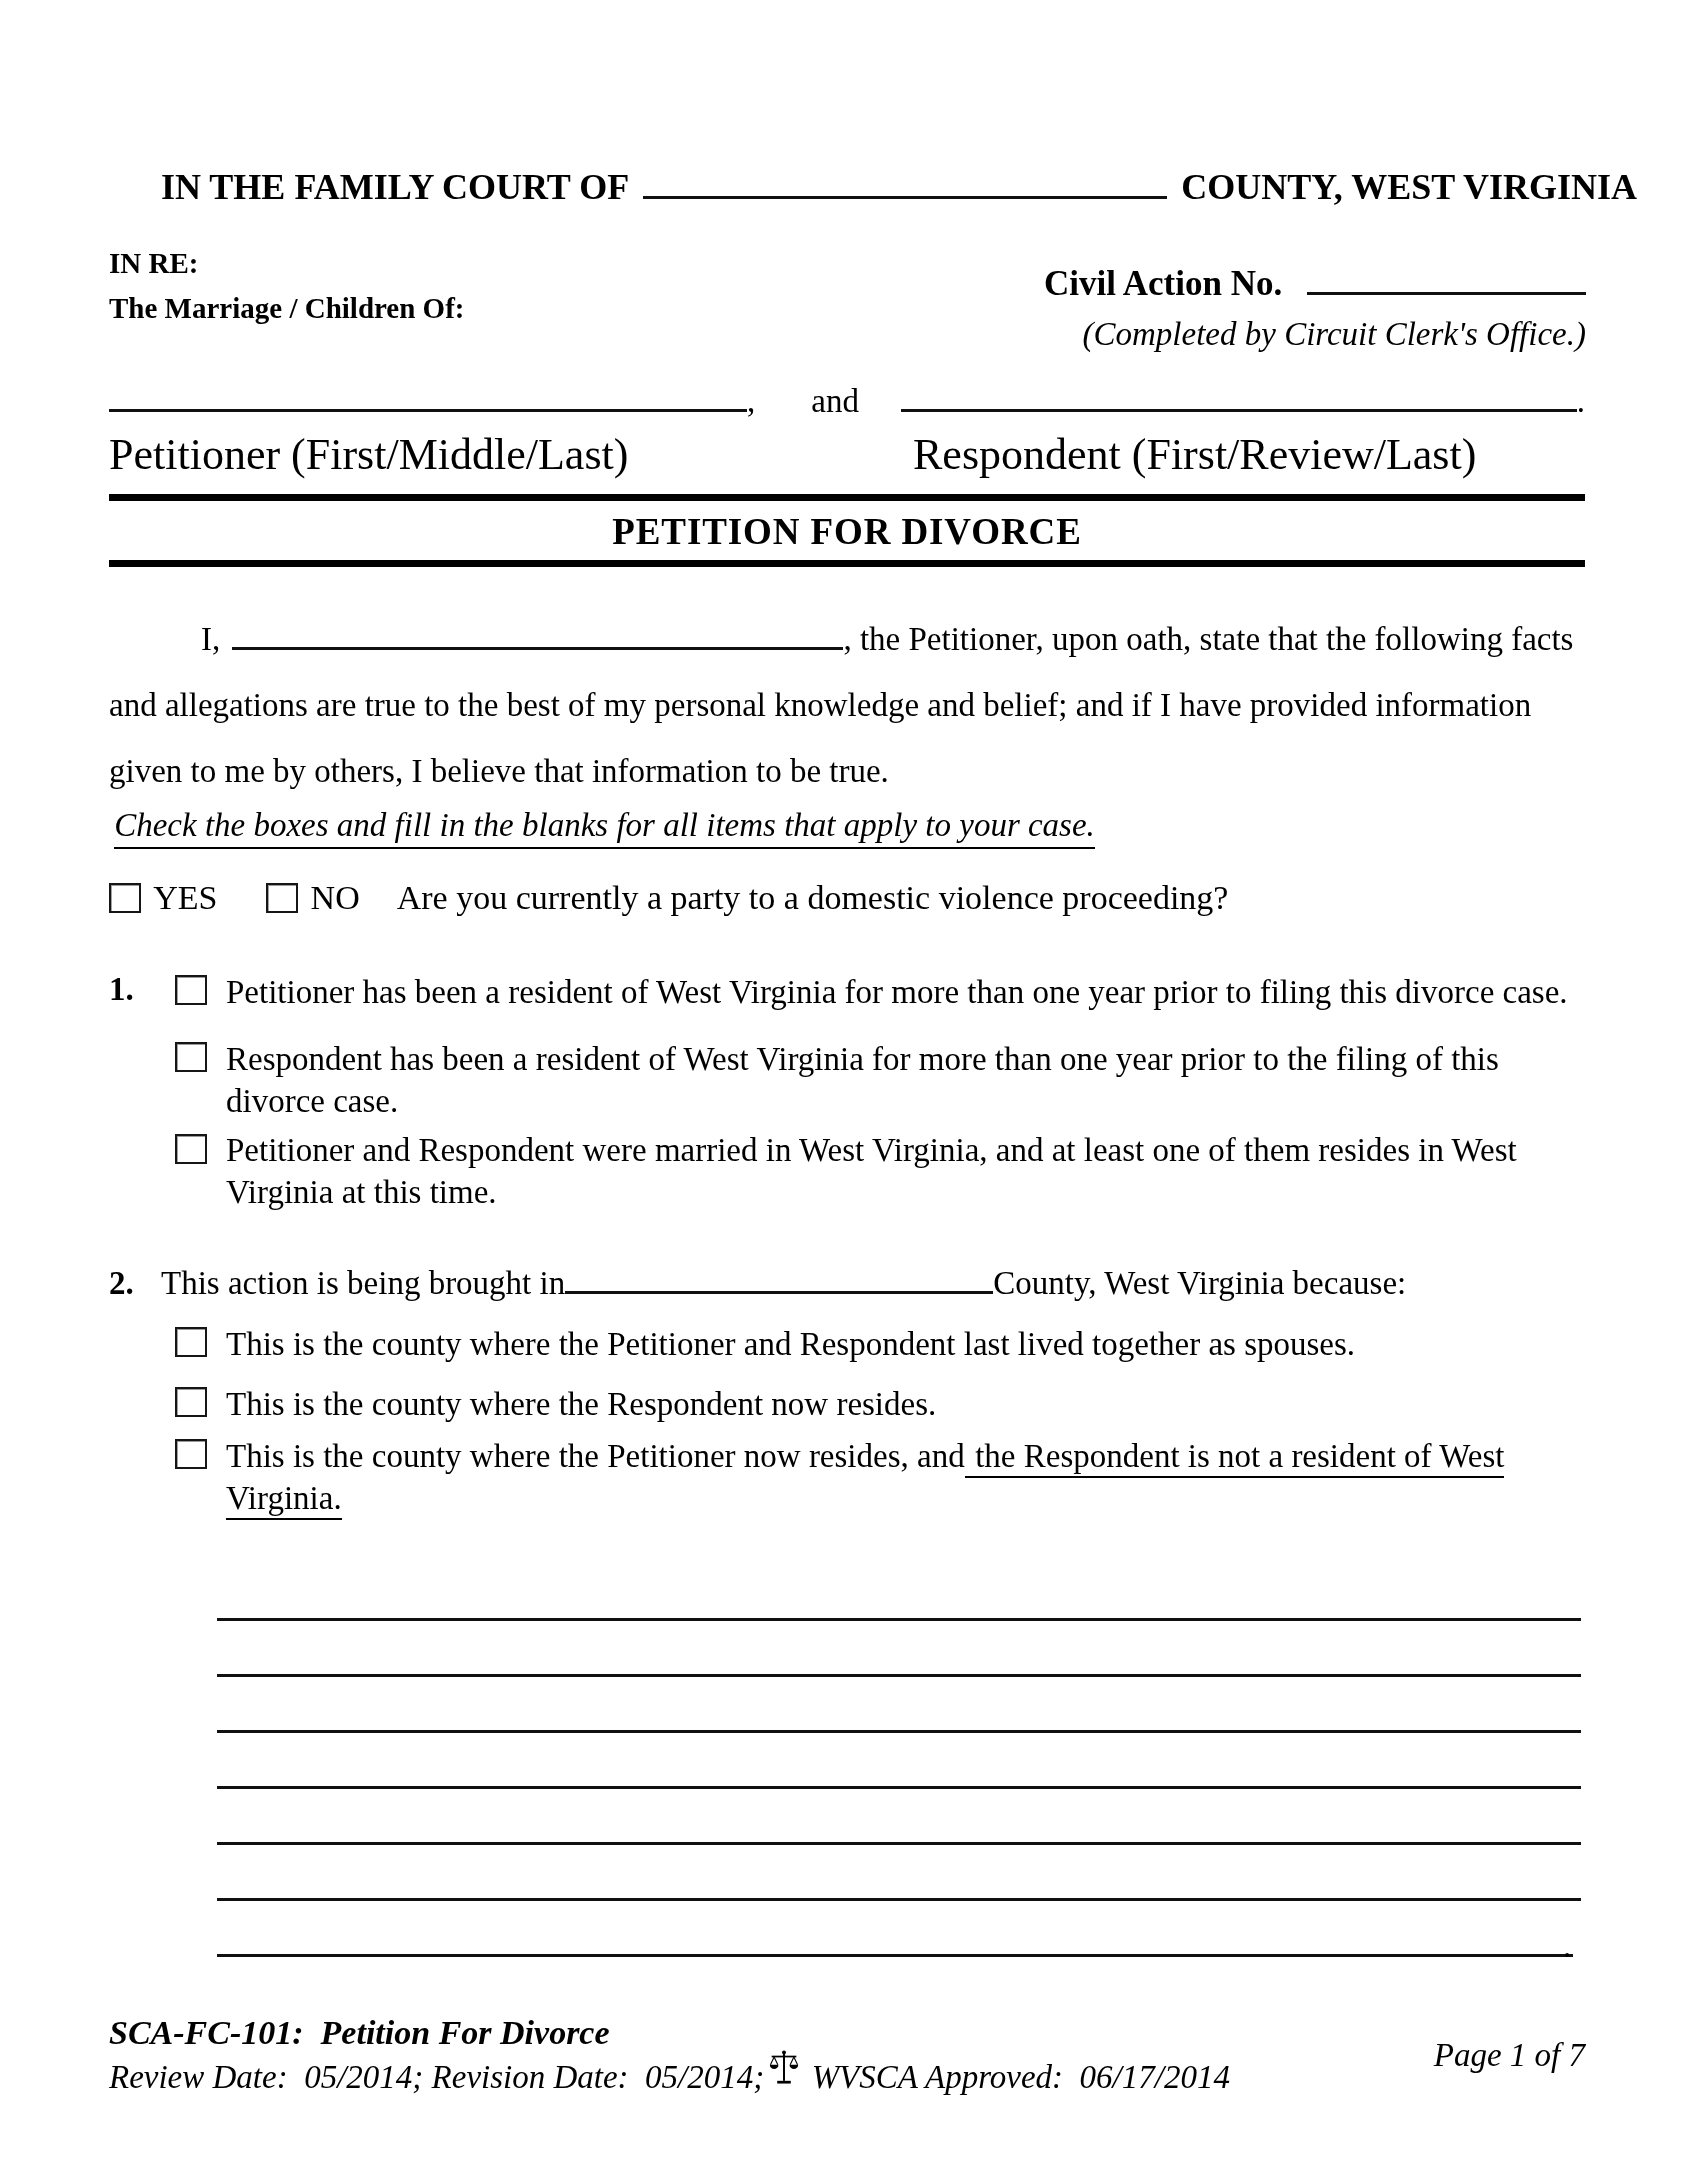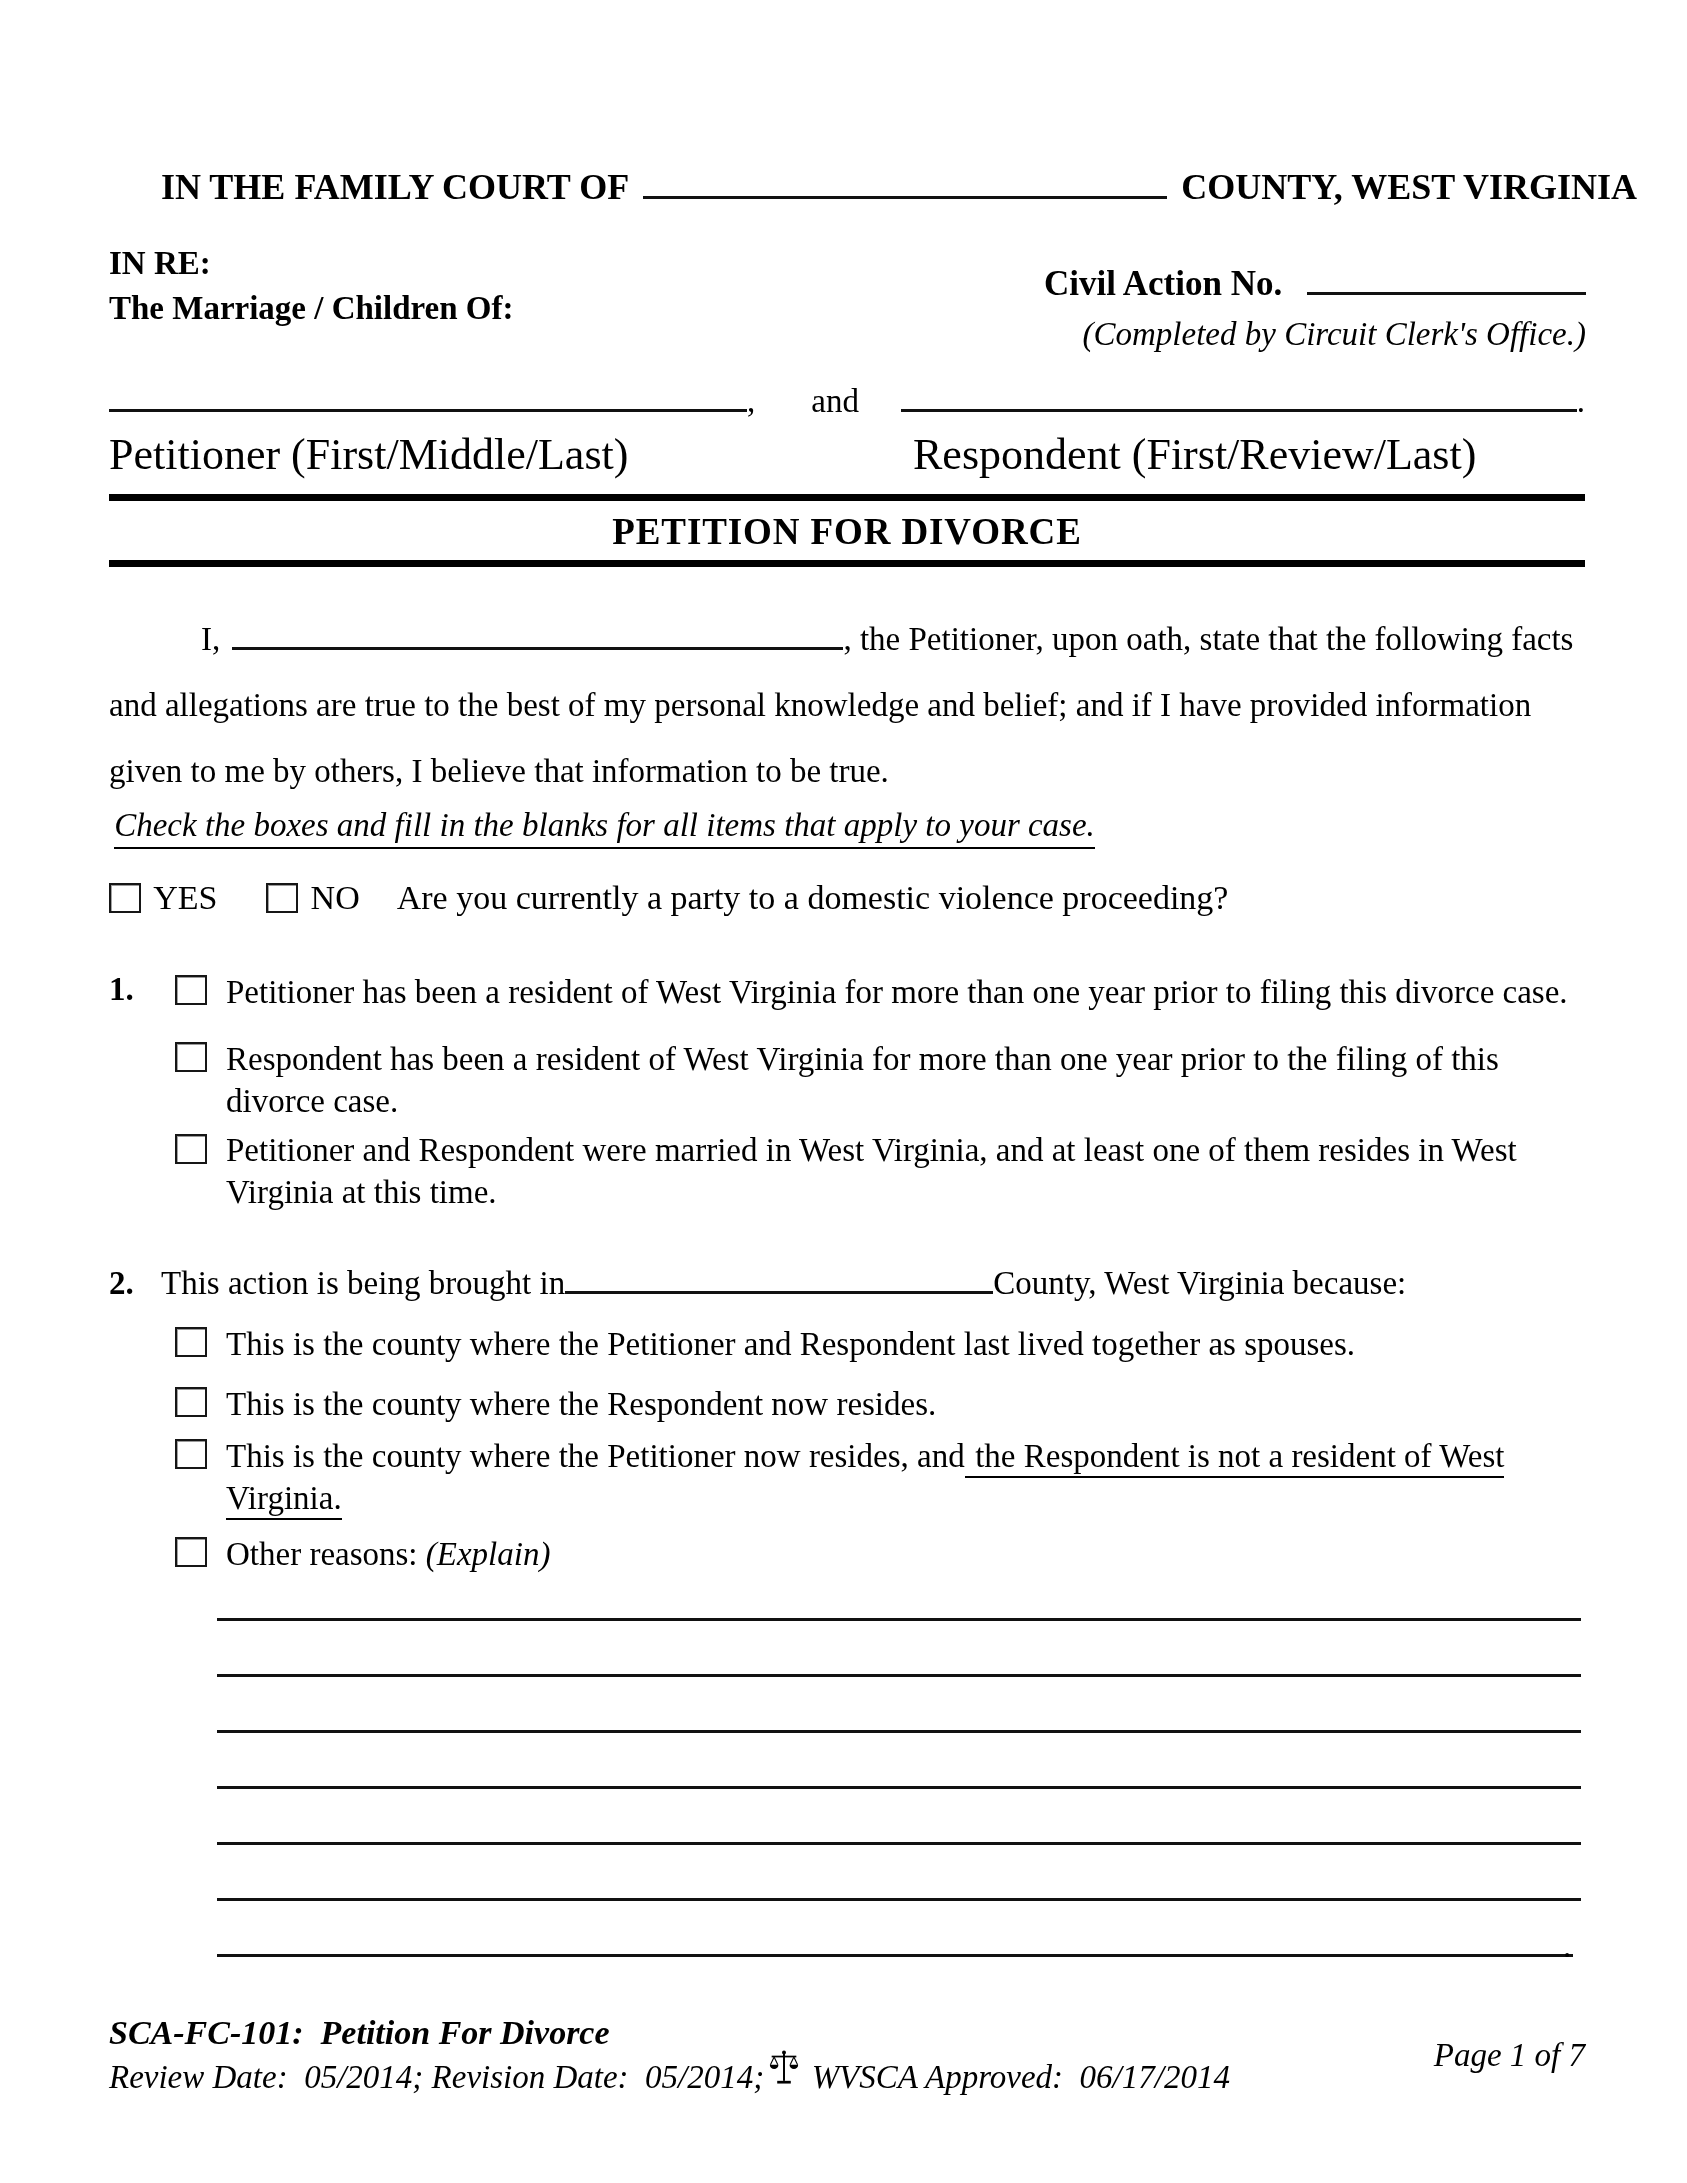--- a/index.html
+++ b/index.html
@@ -14,21 +14,21 @@
   .pre { white-space:pre-wrap; }
 
   
   .blank { display:block; height:0; border-bottom:3.5px solid #111; }
   .grow { flex:1 1 auto; }
 
   
   .court-row { top:166px; display:flex; align-items:baseline; padding:0 59px 0 52px; font-weight:bold; font-size:36px; }
   .court-row .blank { margin:0 14px; }
 
-  .inre { top:241px; font-weight:bold; font-size:33px; line-height:45px; }
+  .inre { top:241px; font-weight:bold; font-size:29px; line-height:45px; }
 
   .civil { position:absolute; top:264px; left:1044px; width:542px; }
   .civil .row1 { display:flex; align-items:baseline; font-weight:bold; font-size:35px; }
   .civil .row1 .blank { margin-left:24.5px; }
   .civil .row2 { margin-top:12.2px; text-align:right; font-style:italic; font-size:33px; }
 
   .parties { top:383px; }
   .parties .row1 { display:flex; align-items:baseline; }
   .parties .b1 { width:638px; }
   .parties .conj { margin:0 42px 0 56px; }
@@ -188,26 +188,20 @@
       <span class="cb"></span>
       <div class="txt nw">This is the county where the Respondent now resides.</div>
     </div>
     <div class="opt rc indent75">
       <span class="cb"></span>
       <div class="txt">
         <div class="nw">
           <span>This is the county where the Petitioner now resides, and</span><span class="useg">the Respondent is not a resident of West</span>
         </div>
         <div class="nw"><span class="useg2">Virginia.</span></div>
-      </div>
-    </div>
-    <div class="opt rd indent75">
-      <span class="cb"></span>
-      <div class="txt nw">
-        <span class="pre">Other reasons: </span><span class="i">(Explain)</span>
       </div>
     </div>
   </div>
 
   <div class="sec lines" id="explain-lines">
       <div class="ln"></div>
       <div class="ln"></div>
       <div class="ln"></div>
       <div class="ln"></div>
       <div class="ln"></div>

